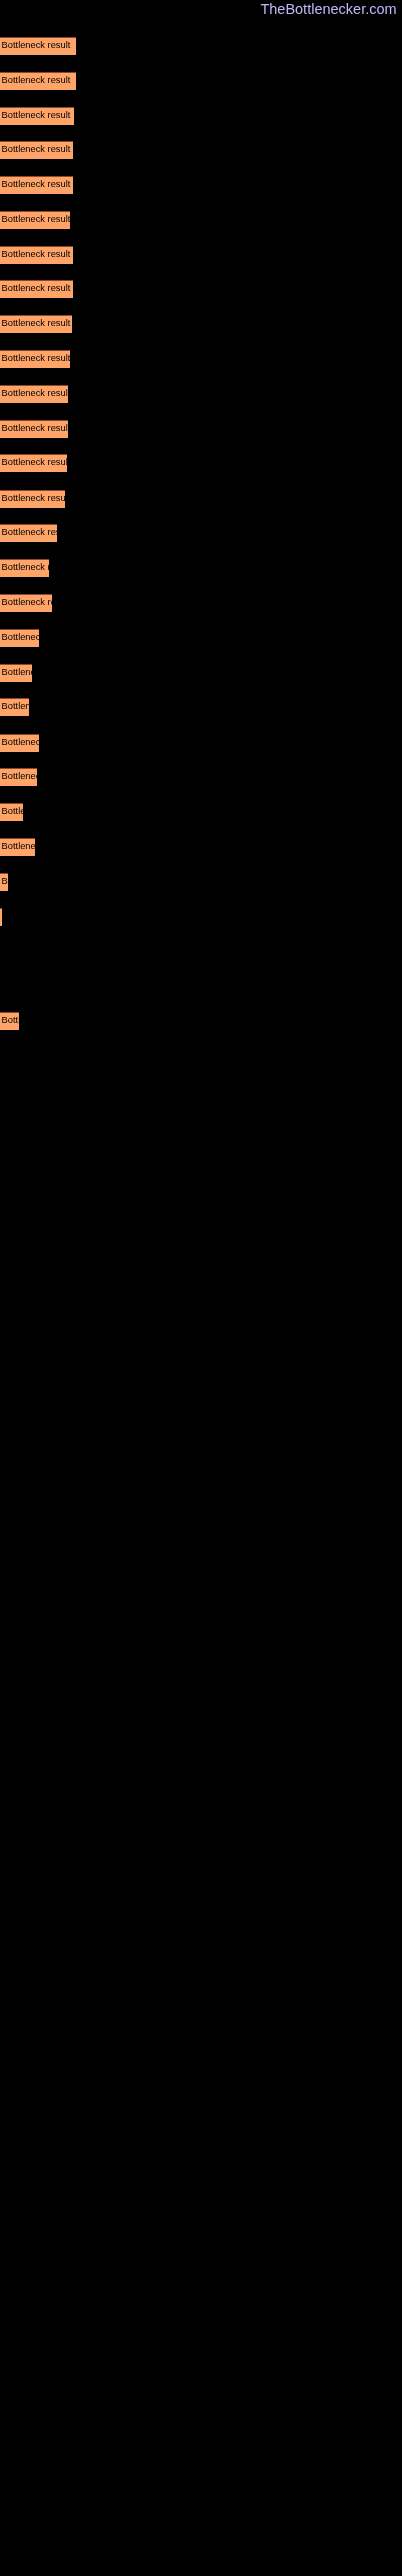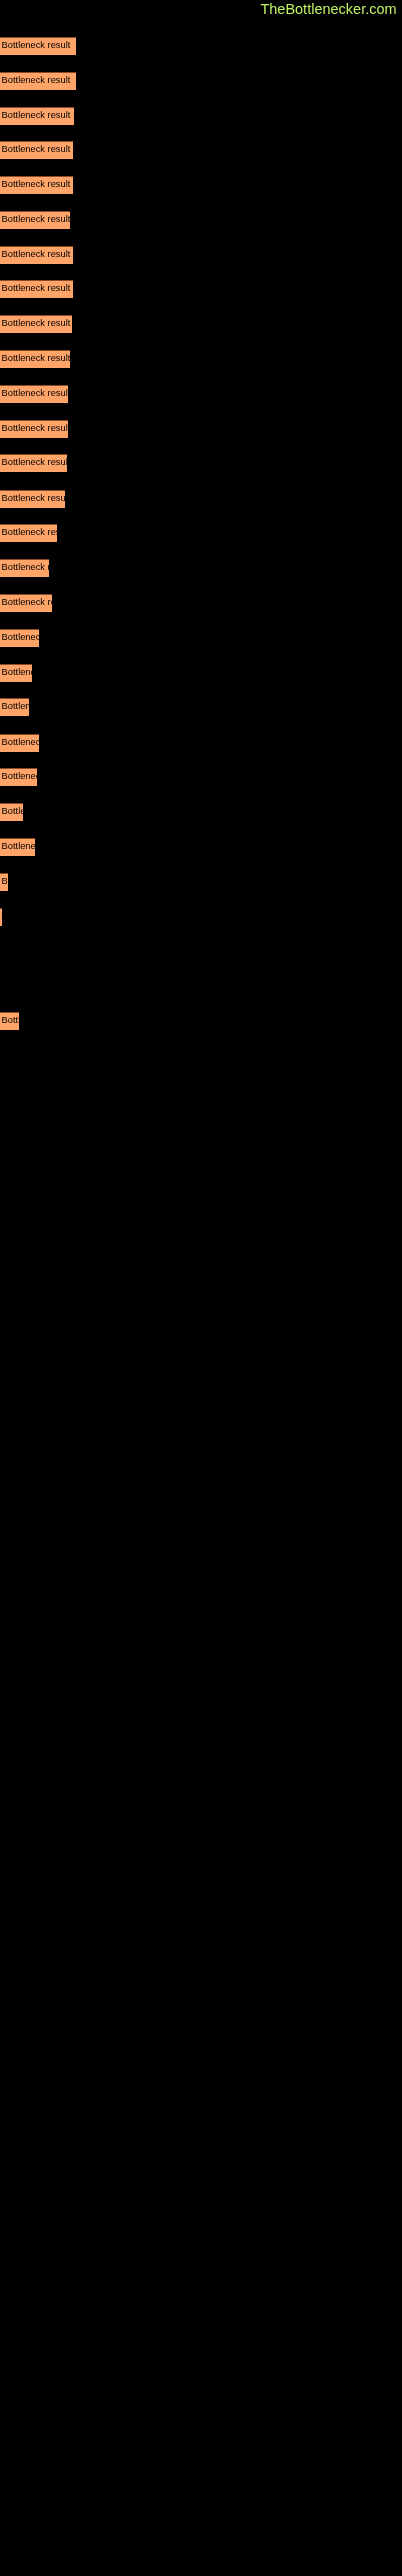--- a/index.html
+++ b/index.html
@@ -21,21 +21,21 @@
     top: 0;
     width: 403px;
     height: 2576px;
     background: #000000;
   }
   #site-title {
     position: absolute;
     right: 6.4px;
     top: 0.8px;
     font-size: 14.5px;
-    color: #bef264;
+    color: #c4b5fd;
     font-family: "Liberation Sans", sans-serif;
     letter-spacing: 0px;
     white-space: nowrap;
   }
   .bars-layer {
     position: absolute;
     left: 0;
     top: 14px;
     width: 327px;
     height: 2576px;

